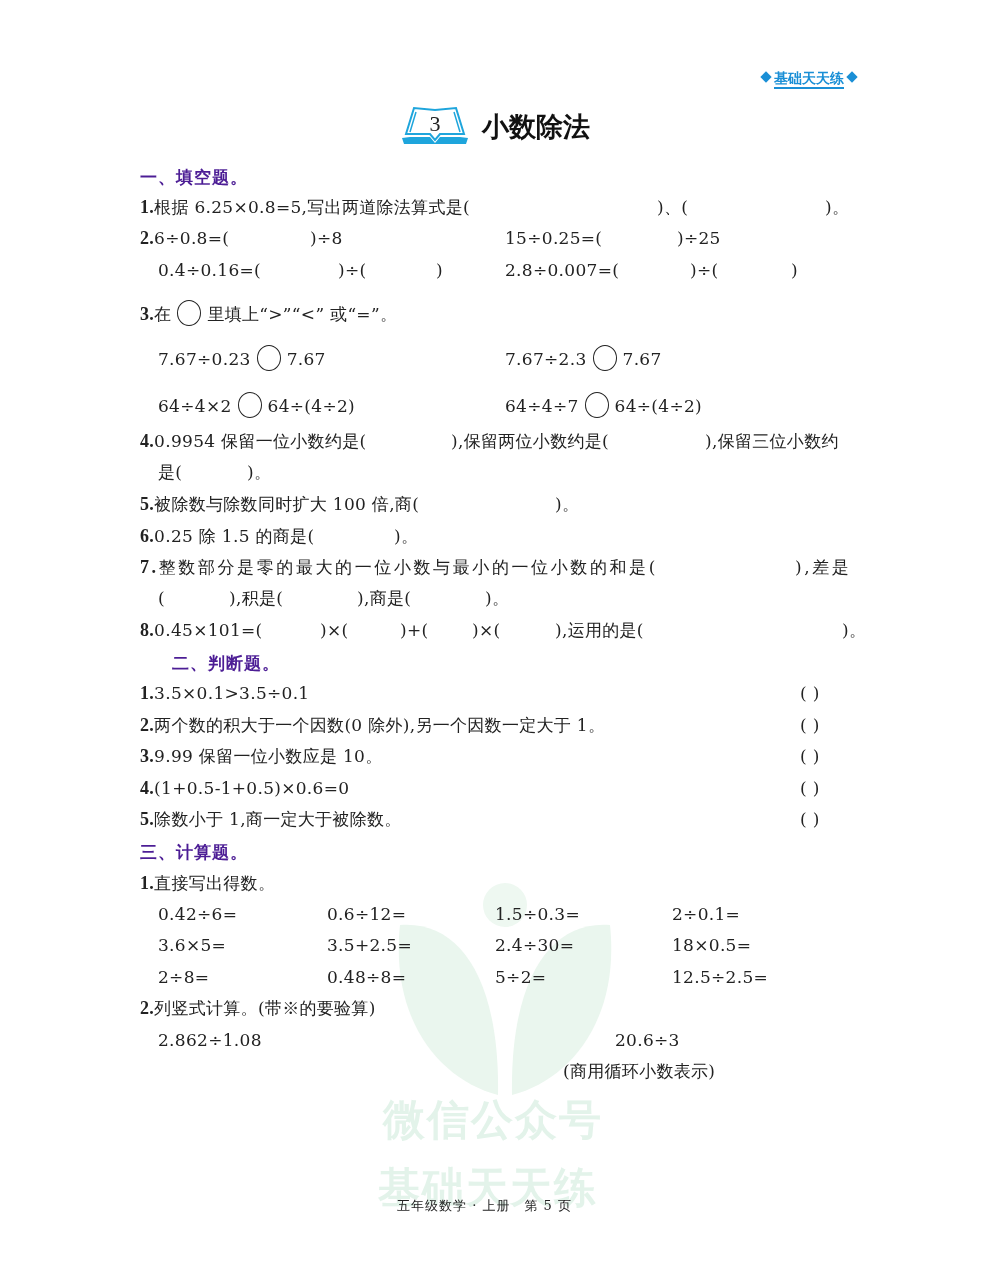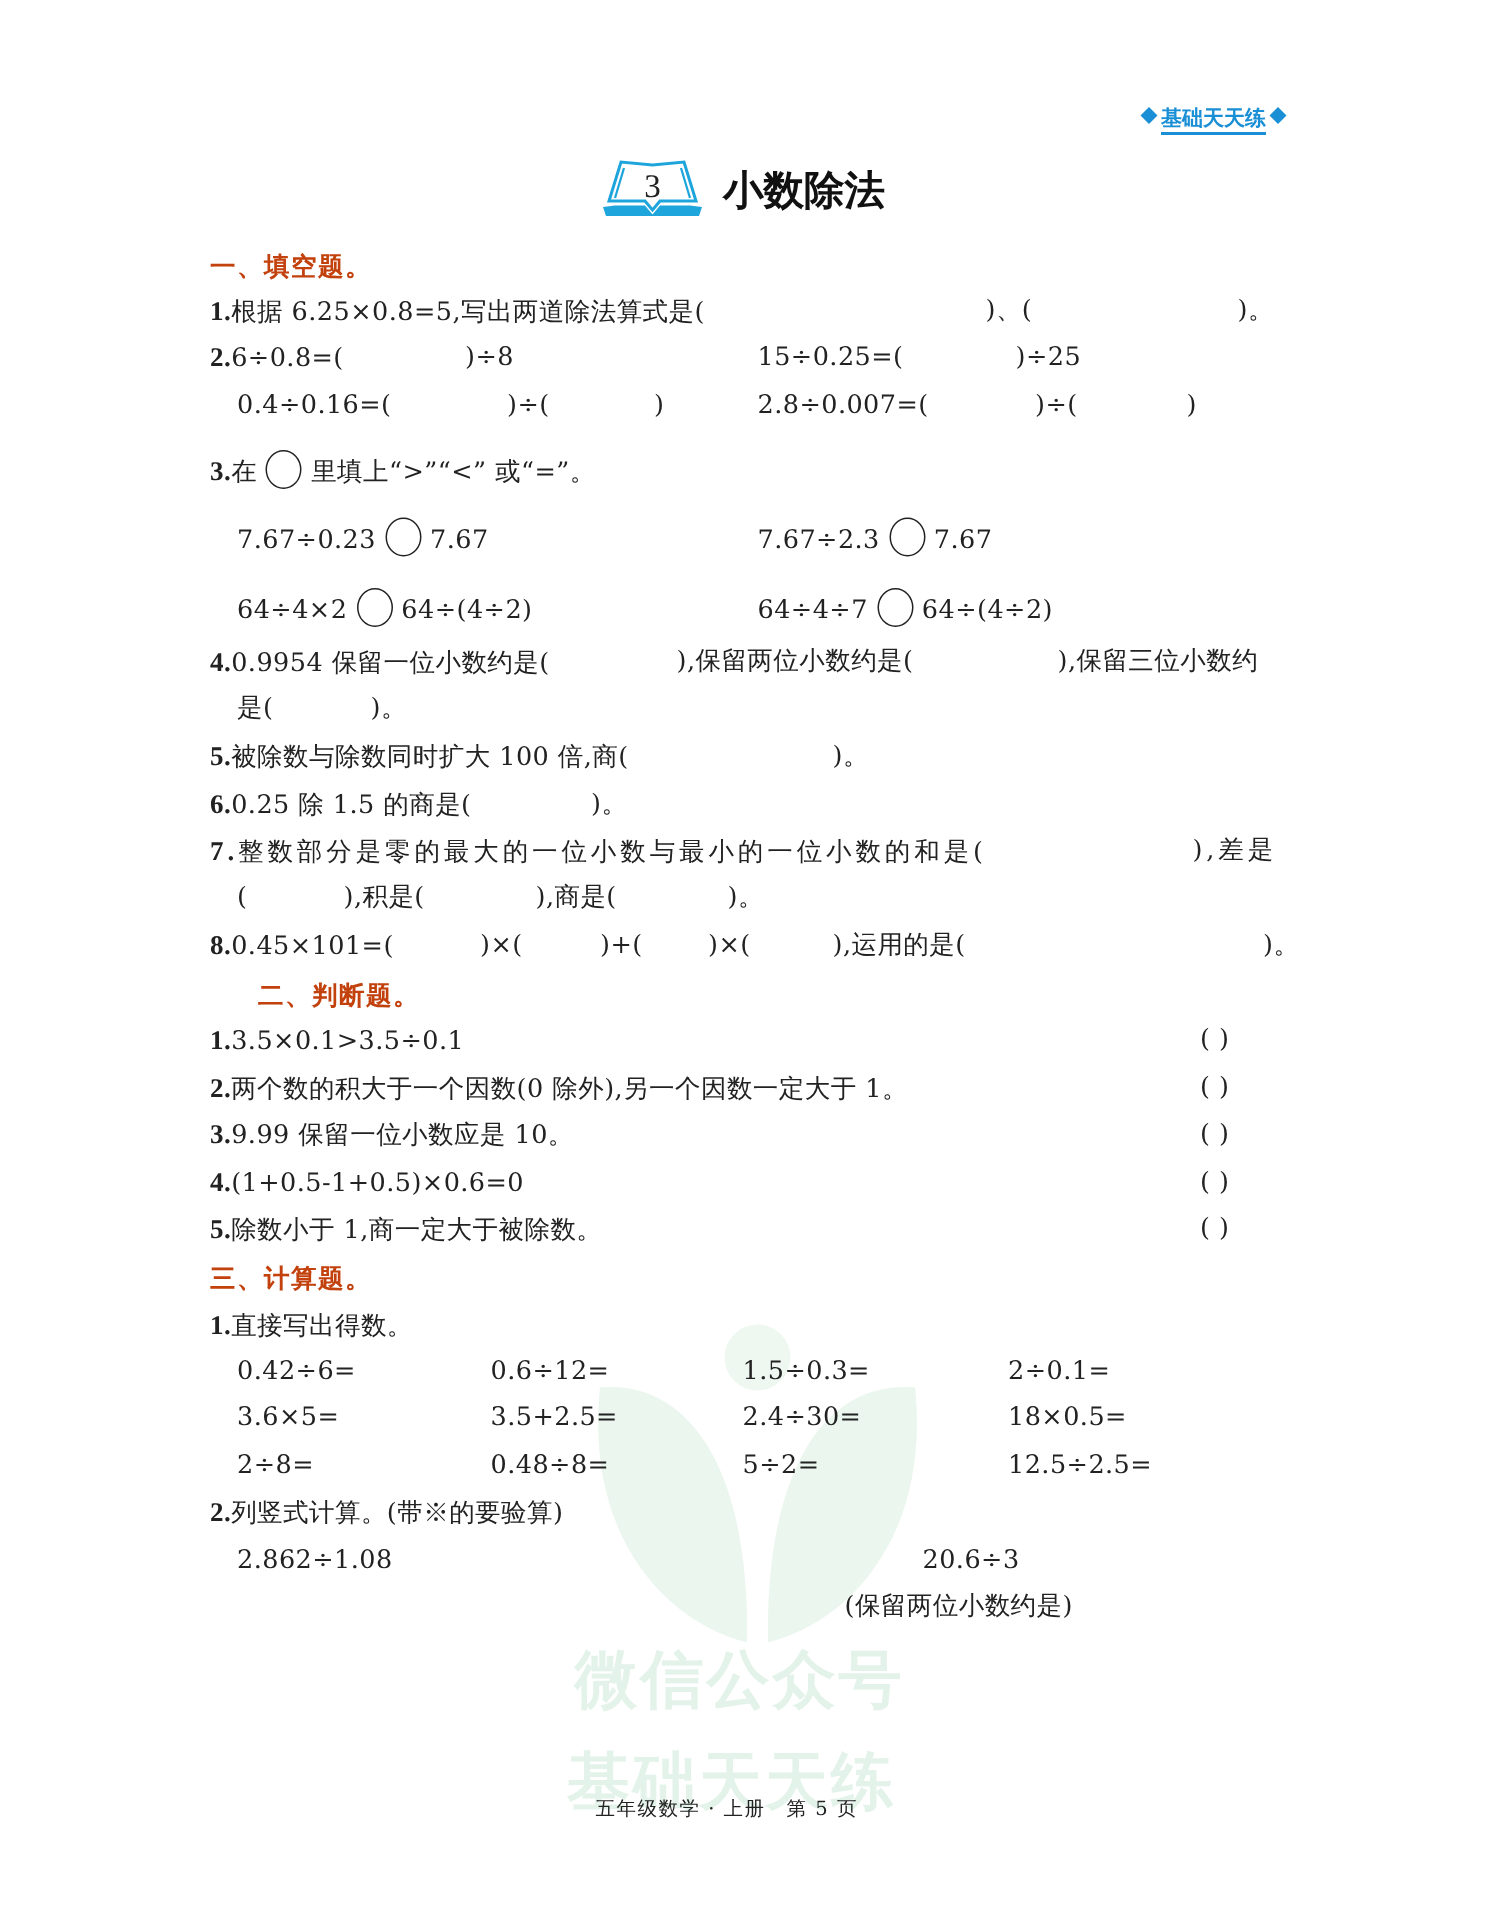--- a/index.html
+++ b/index.html
@@ -4,21 +4,21 @@
 <style>
   html, body { margin: 0; padding: 0; background: #ffffff; }
   body {
     width: 1000px; height: 1284px; position: relative; overflow: hidden;
     font-family: "DejaVu Serif", "Liberation Serif", serif;
     color: #222;
   }
   .abs { position: absolute; white-space: nowrap; }
   .q { font-size: 17px; line-height: 20px; letter-spacing: 0.3px; }
   .qn { font-weight: bold; font-family: "Liberation Serif", serif; font-size: 18px; }
-  .sec { font-family: "DejaVu Sans", sans-serif; color: #c2410c; font-size: 17px; font-weight: bold; letter-spacing: 1px; }
+  .sec { font-family: "DejaVu Sans", sans-serif; color: #4c1d95; font-size: 17px; font-weight: bold; letter-spacing: 1px; }
   .tag { right: 140px; top: 70px; font-family: "DejaVu Sans", sans-serif; color: #1a8fd6; font-size: 14px; font-weight: bold; text-align: center; }
   .tag .txt { border-bottom: 2px solid #1a8fd6; padding-bottom: 1px; }
   .diamond { display: inline-block; width: 8px; height: 8px; background: #1a8fd6; transform: rotate(45deg); margin: 0 4px; vertical-align: 2px; }
   .title { left: 482px; top: 109px; font-size: 27px; font-weight: bold; font-family: "DejaVu Serif", serif; color: #111; }
   .book { left: 400px; top: 104px; width: 70px; height: 42px; }
   .circle { display: inline-block; width: 22px; height: 24px; border: 1.5px solid #222; border-radius: 50%; vertical-align: -6px; margin: 0 6px; }
   .watermark { position: absolute; left: 380px; top: 880px; width: 250px; height: 330px; pointer-events: none; }
   .wm-text { position: absolute; font-family: "DejaVu Sans", sans-serif; font-weight: bold; font-size: 42px; color: #e3f3ea; letter-spacing: 2px; }
   .footer { left: 397px; top: 1197px; font-size: 13px; letter-spacing: 1px; color: #222; }
   .promo { left: 258px; top: 1295px; font-size: 16px; letter-spacing: 4px; color: #a16207; font-style: italic; }
@@ -156,16 +156,16 @@
 <div class="abs q" style="left:672px; top:935px;">18×0.5=</div>
 
 <div class="abs q" style="left:158px; top:967px;">2÷8=</div>
 <div class="abs q" style="left:327px; top:967px;">0.48÷8=</div>
 <div class="abs q" style="left:495px; top:967px;">5÷2=</div>
 <div class="abs q" style="left:672px; top:967px;">12.5÷2.5=</div>
 
 <div class="abs q" style="left:140px; top:998px;"><span class="qn">2.</span><span>列竖式计算。(带※的要验算)</span></div>
 <div class="abs q" style="left:158px; top:1030px;">2.862÷1.08</div>
 <div class="abs q" style="left:615px; top:1030px;">20.6÷3</div>
-<div class="abs q" style="left:563px; top:1061px;">(保留两位小数约是)</div>
+<div class="abs q" style="left:563px; top:1061px;">(商用循环小数表示)</div>
 
 <div class="abs footer">五年级数学 · 上册　第 5 页</div>
 <div class="abs promo">关注微信公众号“小考教辅站”获取更多小学教辅资料</div>
 
 </body></html>

